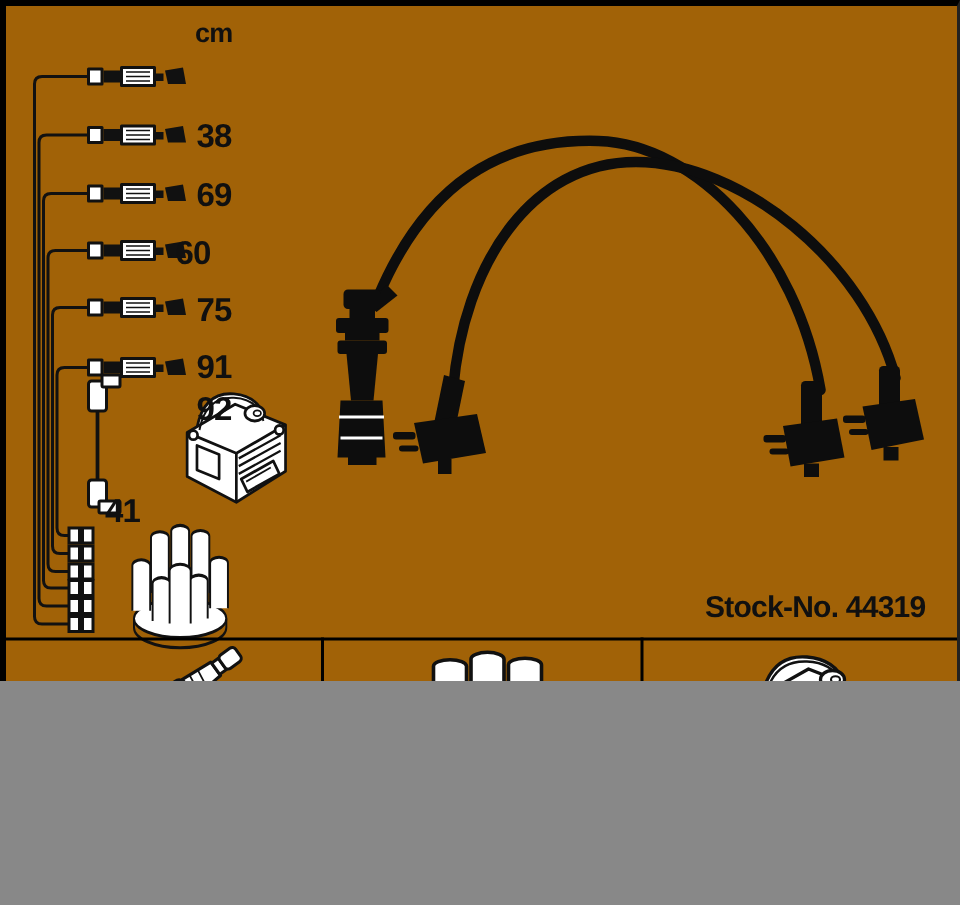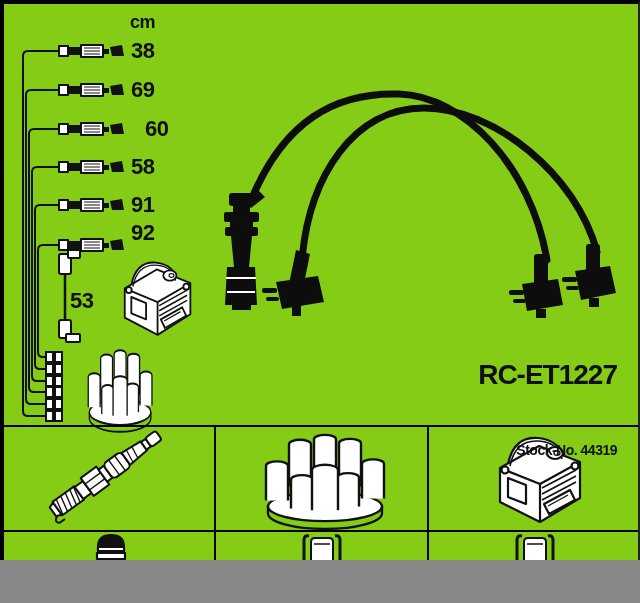--- a/index.html
+++ b/index.html
@@ -1,39 +1,39 @@
 <!DOCTYPE html>
 <html><head>
 <meta charset="utf-8">
 <style>
   html,body{margin:0;padding:0;background:#888;}
   .page{
     position:relative;
-    width:640px;height:560px;
-    background:#84cc16;
+    width:640px;height:454px;
+    background:#a16207;
     box-sizing:border-box;
     border-top:4px solid #000;
     border-left:4px solid #000;
     border-right:2px solid #222;
     overflow:hidden;
     font-family:"Liberation Sans", sans-serif;
   }
   .art{position:absolute;left:0;top:0;}
   .label{
     position:absolute;
     color:#101010;
     font-weight:bold;
     line-height:1;
     white-space:nowrap;
     letter-spacing:-0.5px;
   }
-  .len{font-size:22px;}
+  .len{font-size:22px;margin-top:40px;}
   .unit{font-size:18px;}
   .partno{font-size:28px;letter-spacing:-1px;}
-  .stockline{font-size:14px;letter-spacing:-0.5px;margin-top:48px;}
+  .stockline{font-size:20px;letter-spacing:-0.5px;}
   .right-align{text-align:right;}
   .gridline{position:absolute;background:#000;}
 </style>
 </head>
 <body>
 
 <div class="page">
 
   <svg class="art" width="636" height="599" viewBox="0 0 636 599">
     <defs>
@@ -198,28 +198,27 @@
     <use href="#coil" transform="translate(478,424)"></use>
     <use href="#nut" transform="translate(84,529)"></use>
     <use href="#socketTerm" transform="translate(290,530)"></use>
     <use href="#socketTerm" transform="translate(503,530)"></use>
   </svg>
 
   <div class="label unit" style="left:126px;top:9px;">cm</div>
 
   <div class="label len" style="left:127px;top:36px;">38</div>
   <div class="label len" style="left:127px;top:75px;">69</div>
-  <div class="label len" style="left:141px;top:114px;">60</div>
-  <div class="label len" style="left:127px;top:152px;">58</div>
+  <div class="label len" style="left:113px;top:114px;">60</div>
+  <div class="label len" style="left:127px;top:152px;">75</div>
   <div class="label len" style="left:127px;top:190px;">91</div>
   <div class="label len" style="left:127px;top:218px;">92</div>
 
-  <div class="label len" style="left:66px;top:286px;">53</div>
-
-  <div class="label partno right-align" style="right:21px;top:357px;">RC-ET1227</div>
+  <div class="label len" style="left:66px;top:286px;">41</div>
+
   <div class="label stockline right-align" style="right:21px;top:391px;">
     <span>Stock-No.</span>
     <span>44319</span>
   </div>
 
   <div class="gridline" style="left:0;top:421px;width:636px;height:2px;"></div>
   <div class="gridline" style="left:0;top:526px;width:636px;height:2px;"></div>
   <div class="gridline" style="left:210px;top:421px;width:2px;height:178px;"></div>
   <div class="gridline" style="left:423px;top:421px;width:2px;height:178px;"></div>
   <div class="gridline" style="left:0;top:588px;width:636px;height:11px;"></div>

